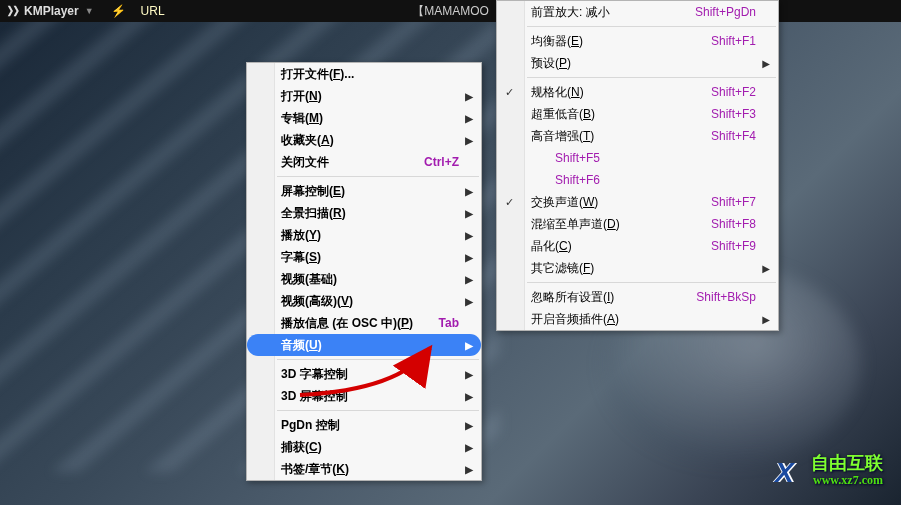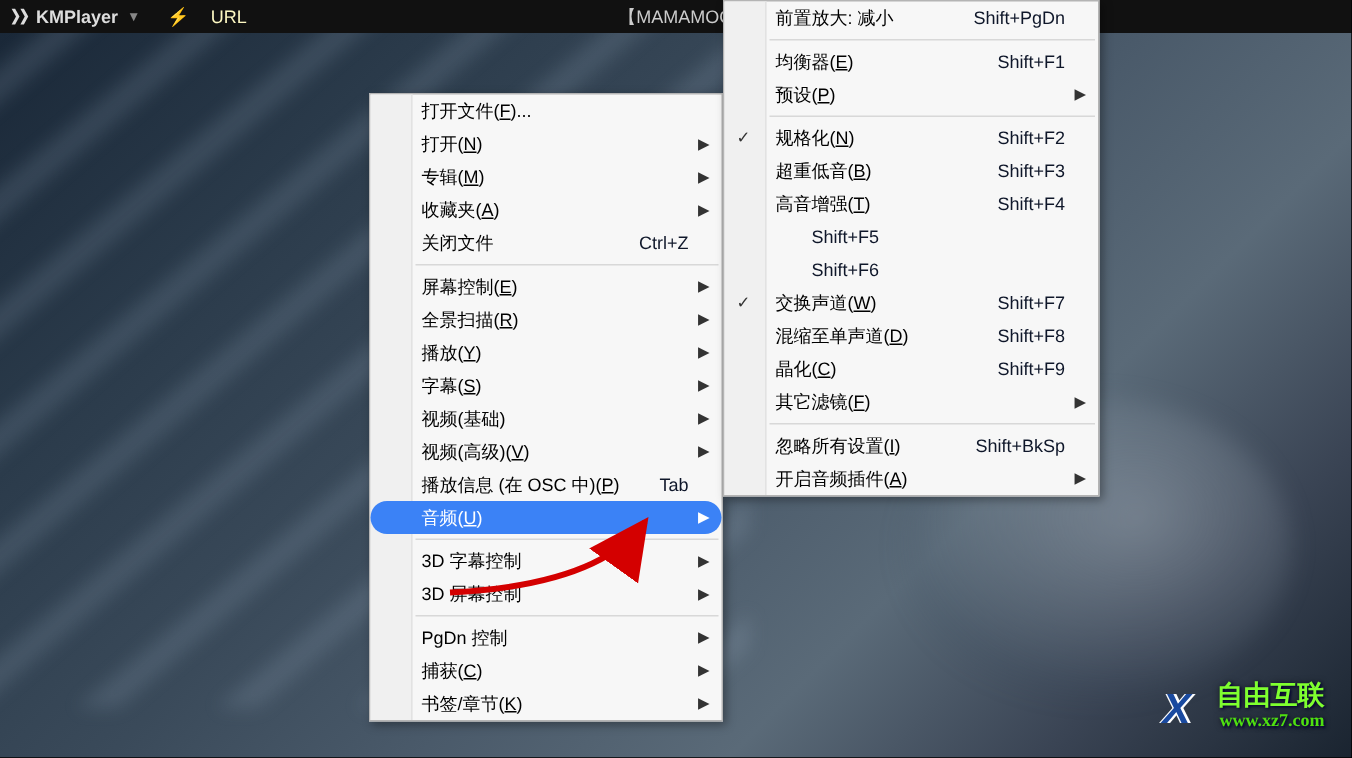--- a/index.html
+++ b/index.html
@@ -86,42 +86,42 @@
     position: relative;
     height: 22px;
     display: flex;
     align-items: center;
     padding: 0 22px 0 34px;
     white-space: nowrap;
     cursor: default;
   }
   .menu-item .label { flex: 1; }
   .menu-item .label u { text-decoration: underline; }
-  .menu-item .shortcut { color: #0f172a; margin-left: 24px; }
+  .menu-item .shortcut { color: #a21caf; margin-left: 24px; }
   .menu-item .arrow {
     position: absolute; right: 8px; top: 50%; transform: translateY(-50%);
     font-size: 10px; color: #333;
   }
   .menu-item.highlight {
     background: #3b82f6;
     color: #fff;
     border-radius: 11px;
   }
   .menu-item.highlight .arrow { color: #fff; }
   .menu-item .check {
     position: absolute; left: 8px; top: 50%; transform: translateY(-50%);
     font-size: 11px; color: #333;
   }
   .menu-sep {
     height: 1px;
     margin: 3px 2px 3px 30px;
     background: #d8d8d8;
   }
-  #menu1 { top: 62px; left: 246px; width: 236px; }
-  #menu2 { top: 0px; left: 482px; width: 251px; }
+  #menu1 { top: 62px; left: 246px; width: 236px; font-weight: bold; }
+  #menu2 { top: 0px; left: 496px; width: 283px; }
 
   .arrow-annot {
     position: absolute;
     top: 340px; left: 290px;
     width: 200px; height: 60px;
     pointer-events: none;
   }
 </style>
 </head>
 <body>

